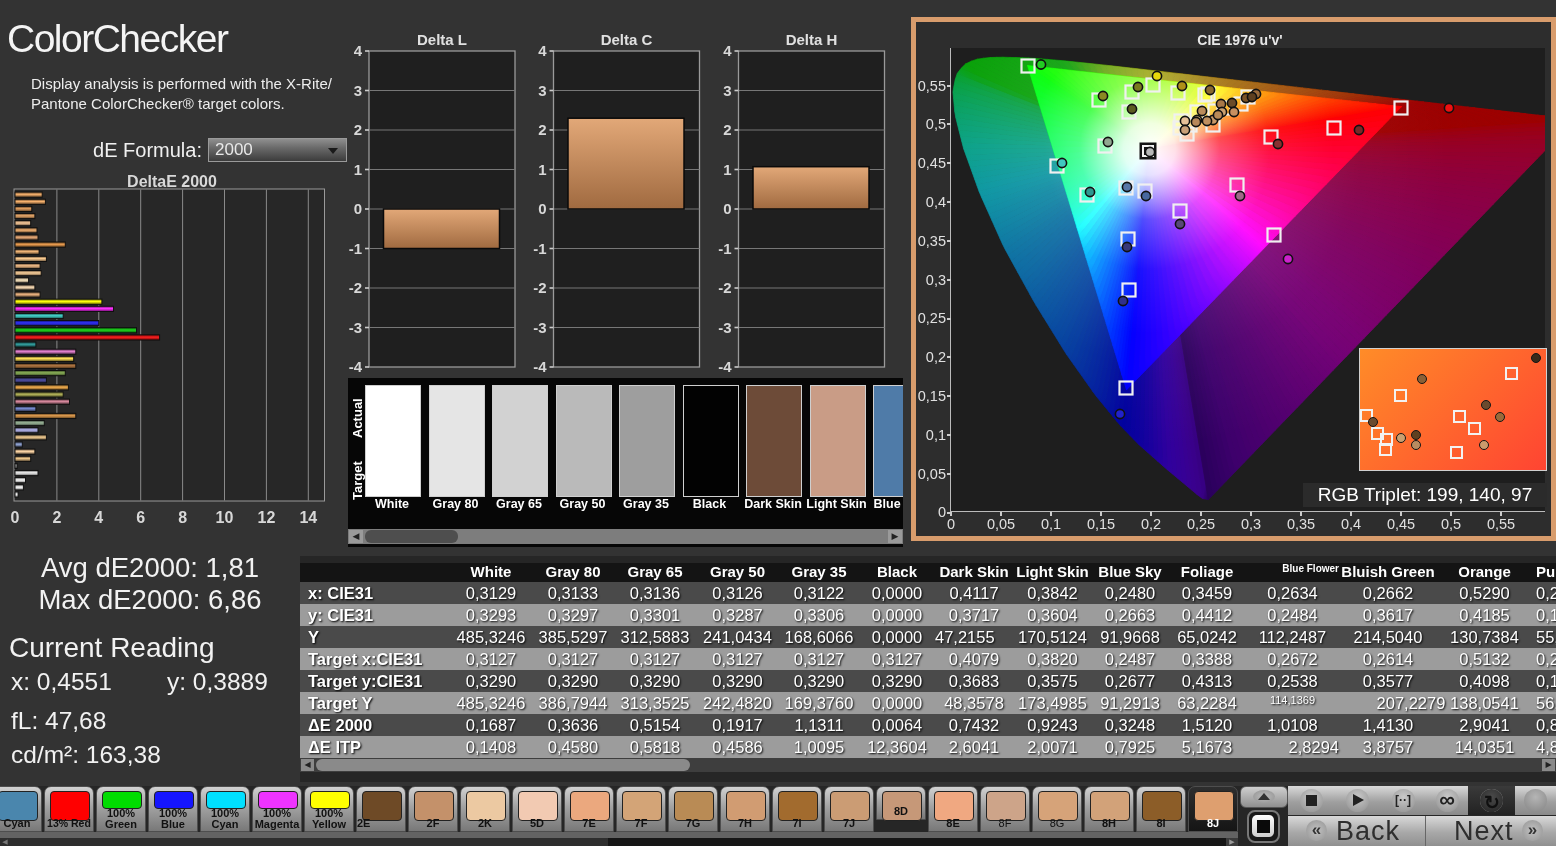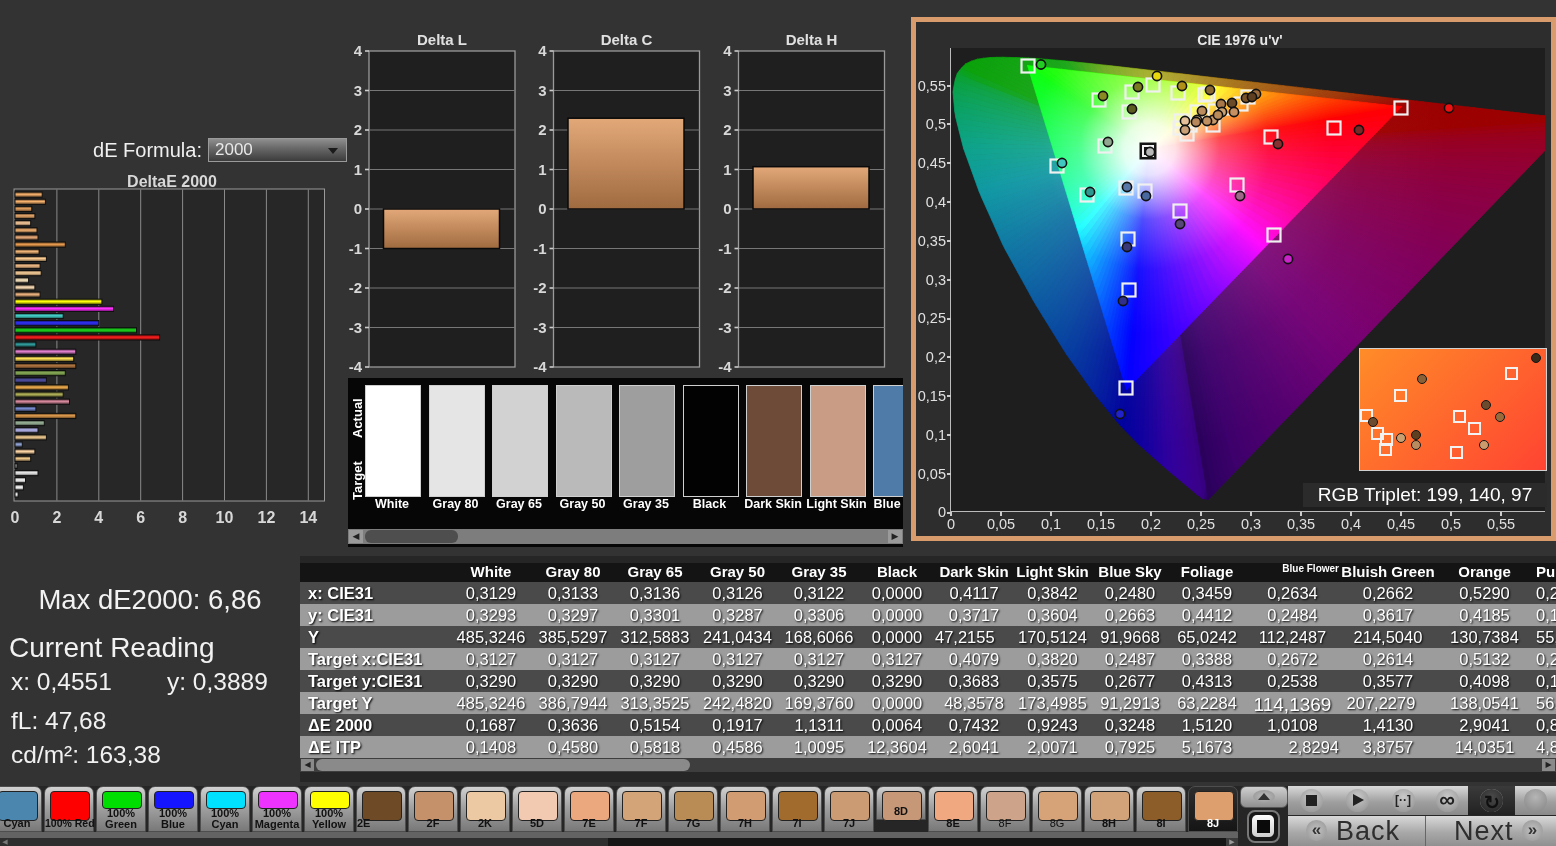--- a/index.html
+++ b/index.html
@@ -1,17 +1,19 @@
 <!DOCTYPE html>
 <html><head><meta charset="utf-8"><style>
 html,body{margin:0;padding:0;background:#333;}
 *{font-family:"Liberation Sans",sans-serif;}
 #stage{position:relative;width:1556px;height:846px;background:#333333;overflow:hidden;}
 </style></head><body>
 <div id="stage">
+<div style="position:absolute;left:7px;top:17px;color:#f4f4f4;font-size:39px;letter-spacing:-1.5px;font-family:'Liberation Sans',sans-serif">ColorChecker</div>
+    <div style="position:absolute;left:31px;top:74px;width:320px;color:#ededed;font-size:15px;line-height:19.5px">Display analysis is performed with the X-Rite/ Pantone ColorChecker® target colors.</div>
     <div style="position:absolute;left:0px;top:139px;width:202px;text-align:right;color:#f0f0f0;font-size:20px">dE Formula:</div>
     <div style="position:absolute;left:208px;top:138px;width:139px;height:24px;background:linear-gradient(#8f8f8f,#6a6a6a 40%,#3c3c3c);border:1px solid #9a9a9a;box-sizing:border-box">
       <div style="position:absolute;left:6px;top:1px;color:#e8e8e8;font-size:17px">2000</div>
       <div style="position:absolute;right:8px;top:9px;width:0;height:0;border-left:5.5px solid transparent;border-right:5.5px solid transparent;border-top:6.5px solid #1a1a1a"></div>
     </div>
     <div style="position:absolute;left:36px;top:173px;width:272px;text-align:center;color:#d8d8d8;font-size:16px;font-weight:bold">DeltaE 2000</div>
 <svg width="340" height="530" style="position:absolute;left:0;top:0">
       <defs>
         <linearGradient id="bg0" x1="0" y1="0" x2="0" y2="1">
           <stop offset="0" stop-color="#634629"></stop>
@@ -2531,20 +2533,21 @@
       <div style="position:absolute;left:121px;top:51px;width:8px;height:8px;border-radius:50%;background:#6b4a2e;border:1.5px solid #151515"></div>
       <div style="position:absolute;left:135px;top:63px;width:8px;height:8px;border-radius:50%;background:#9a6a3a;border:1.5px solid #151515"></div>
       <div style="position:absolute;left:8px;top:68px;width:8px;height:8px;border-radius:50%;background:#6b4a2e;border:1.5px solid #151515"></div>
       <div style="position:absolute;left:36px;top:84px;width:8px;height:8px;border-radius:50%;background:#caa070;border:1.5px solid #151515"></div>
       <div style="position:absolute;left:51px;top:81px;width:8px;height:8px;border-radius:50%;background:#5e4020;border:1.5px solid #151515"></div>
       <div style="position:absolute;left:51px;top:91px;width:8px;height:8px;border-radius:50%;background:#b98c60;border:1.5px solid #151515"></div>
       <div style="position:absolute;left:119px;top:91px;width:8px;height:8px;border-radius:50%;background:#cb9b6d;border:1.5px solid #151515"></div>
       <div style="position:absolute;left:171px;top:4px;width:8px;height:8px;border-radius:50%;background:#3a2a1a;border:1.5px solid #151515"></div>
     </div>
     <div style="position:absolute;left:1303px;top:483px;width:244px;height:24px;background:#2b2b2b;color:#fff;font-size:19px;text-align:center;line-height:24px">RGB Triplet: 199, 140, 97</div>
+<div style="position:absolute;left:0px;top:552px;width:300px;text-align:center;color:#f2f2f2;font-size:27.5px">Avg dE2000: 1,81</div>
     <div style="position:absolute;left:0px;top:584px;width:300px;text-align:center;color:#f2f2f2;font-size:27.5px">Max dE2000: 6,86</div>
     <div style="position:absolute;left:9px;top:632px;color:#f2f2f2;font-size:28px">Current Reading</div>
     <div style="position:absolute;left:11px;top:668px;color:#f2f2f2;font-size:24.5px">x: 0,4551</div>
     <div style="position:absolute;left:167px;top:668px;color:#f2f2f2;font-size:24.5px">y: 0,3889</div>
     <div style="position:absolute;left:11px;top:707px;color:#f2f2f2;font-size:24.5px">fL: 47,68</div>
     <div style="position:absolute;left:11px;top:741px;color:#f2f2f2;font-size:24.5px">cd/m²: 163,38</div>
 <div style="position:absolute;left:300px;top:556px;width:1256px;height:226px;background:#262626;overflow:hidden;font-family:'Liberation Sans',sans-serif">
       <div style="position:absolute;left:0;top:7px;width:1256px;height:19px;background:#141414">
         <div style="position:absolute;left:150px;top:0;width:82px;text-align:center;color:#fff;font-size:15px;font-weight:bold;white-space:nowrap">White</div>
         <div style="position:absolute;left:232px;top:0;width:82px;text-align:center;color:#fff;font-size:15px;font-weight:bold;white-space:nowrap">Gray 80</div>
@@ -2651,22 +2654,22 @@
         <div style="position:absolute;left:150px;top:2px;width:82px;text-align:center;color:#fff;font-size:16.5px;text-shadow:1px 1px 2px #000;white-space:nowrap">485,3246</div>
         <div style="position:absolute;left:232px;top:2px;width:82px;text-align:center;color:#fff;font-size:16.5px;text-shadow:1px 1px 2px #000;white-space:nowrap">386,7944</div>
         <div style="position:absolute;left:314px;top:2px;width:82px;text-align:center;color:#fff;font-size:16.5px;text-shadow:1px 1px 2px #000;white-space:nowrap">313,3525</div>
         <div style="position:absolute;left:396px;top:2px;width:83px;text-align:center;color:#fff;font-size:16.5px;text-shadow:1px 1px 2px #000;white-space:nowrap">242,4820</div>
         <div style="position:absolute;left:479px;top:2px;width:80px;text-align:center;color:#fff;font-size:16.5px;text-shadow:1px 1px 2px #000;white-space:nowrap">169,3760</div>
         <div style="position:absolute;left:559px;top:2px;width:76px;text-align:center;color:#fff;font-size:16.5px;text-shadow:1px 1px 2px #000;white-space:nowrap">0,0000</div>
         <div style="position:absolute;left:635px;top:2px;width:78px;text-align:center;color:#fff;font-size:16.5px;text-shadow:1px 1px 2px #000;white-space:nowrap">48,3578</div>
         <div style="position:absolute;left:713px;top:2px;width:79px;text-align:center;color:#fff;font-size:16.5px;text-shadow:1px 1px 2px #000;white-space:nowrap">173,4985</div>
         <div style="position:absolute;left:792px;top:2px;width:76px;text-align:center;color:#fff;font-size:16.5px;text-shadow:1px 1px 2px #000;white-space:nowrap">91,2913</div>
         <div style="position:absolute;left:868px;top:2px;width:78px;text-align:center;color:#fff;font-size:16.5px;text-shadow:1px 1px 2px #000;white-space:nowrap">63,2284</div>
-        <div style="position:absolute;left:946px;top:2px;width:93px;text-align:center;color:#fff;font-size:19px;text-shadow:1px 1px 2px #000;white-space:nowrap">114,1369</div>
-        <div style="position:absolute;left:1032px;top:2px;width:98px;text-align:center;color:#fff;font-size:16.5px;text-shadow:1px 1px 2px #000;white-space:nowrap">207,2279</div>
+        <div style="position:absolute;left:946px;top:2px;width:93px;text-align:center;color:#fff;font-size:11px;text-shadow:1px 1px 2px #000;white-space:nowrap">114,1369</div>
+        <div style="position:absolute;left:1062px;top:2px;width:98px;text-align:center;color:#fff;font-size:16.5px;text-shadow:1px 1px 2px #000;white-space:nowrap">207,2279</div>
         <div style="position:absolute;left:1137px;top:2px;width:95px;text-align:center;color:#fff;font-size:16.5px;text-shadow:1px 1px 2px #000;white-space:nowrap">138,0541</div>
         <div style="position:absolute;left:1236px;top:2px;color:#fff;font-size:16.5px;text-shadow:1px 1px 2px #000;white-space:nowrap">56,</div>
       </div>
       <div style="position:absolute;left:0;top:158px;width:1256px;height:22px;background:#4a4a4a">
         <div style="position:absolute;left:8px;top:2px;color:#fff;font-size:16.5px;font-weight:bold;text-shadow:1px 1px 2px #000;white-space:nowrap">ΔE 2000</div>
         <div style="position:absolute;left:150px;top:2px;width:82px;text-align:center;color:#fff;font-size:16.5px;text-shadow:1px 1px 2px #000;white-space:nowrap">0,1687</div>
         <div style="position:absolute;left:232px;top:2px;width:82px;text-align:center;color:#fff;font-size:16.5px;text-shadow:1px 1px 2px #000;white-space:nowrap">0,3636</div>
         <div style="position:absolute;left:314px;top:2px;width:82px;text-align:center;color:#fff;font-size:16.5px;text-shadow:1px 1px 2px #000;white-space:nowrap">0,5154</div>
         <div style="position:absolute;left:396px;top:2px;width:83px;text-align:center;color:#fff;font-size:16.5px;text-shadow:1px 1px 2px #000;white-space:nowrap">0,1917</div>
         <div style="position:absolute;left:479px;top:2px;width:80px;text-align:center;color:#fff;font-size:16.5px;text-shadow:1px 1px 2px #000;white-space:nowrap">1,1311</div>
@@ -2709,21 +2712,21 @@
         <div style="position:absolute;left:608px;top:0;width:618px;height:8px;background:#161616"></div>
         <div style="position:absolute;left:1226px;top:0;width:12px;height:8px;background:#3c3c3c;color:#999;font-size:7px;line-height:8px;text-align:center">▶</div>
         <div style="position:absolute;left:0;top:0;width:10px;height:8px;color:#777;font-size:7px;line-height:8px;text-align:center">◀</div>
       </div>
       <div style="position:absolute;left:-8px;top:0px;width:50px;height:46px;background:linear-gradient(#d2d2d2,#a2a2a2 45%,#787878);border-radius:7px 7px 0 0;border:1px solid #4e4e4e;box-sizing:border-box">
         <div style="position:absolute;left:5px;top:4px;width:38px;height:28px;background:#4a86ad;border:1px solid #222;border-radius:4px"></div>
         <div style="position:absolute;left:0;bottom:2px;width:48px;text-align:center;color:#111;font-size:11px;font-weight:bold;line-height:11px">Cyan</div>
       </div>
       <div style="position:absolute;left:44px;top:0px;width:50px;height:46px;background:linear-gradient(#d2d2d2,#a2a2a2 45%,#787878);border-radius:7px 7px 0 0;border:1px solid #4e4e4e;box-sizing:border-box">
         <div style="position:absolute;left:5px;top:4px;width:38px;height:28px;background:#ff0000;border:1px solid #222;border-radius:4px"></div>
-        <div style="position:absolute;left:0;bottom:2px;width:48px;text-align:center;color:#111;font-size:10.5px;font-weight:bold;line-height:11px;white-space:nowrap">100% Red</div>
+        <div style="position:absolute;left:0;bottom:2px;width:48px;text-align:center;color:#111;font-size:10.5px;font-weight:bold;line-height:11px;white-space:nowrap">13% Red</div>
       </div>
       <div style="position:absolute;left:96px;top:0px;width:50px;height:46px;background:linear-gradient(#d2d2d2,#a2a2a2 45%,#787878);border-radius:7px 7px 0 0;border:1px solid #4e4e4e;box-sizing:border-box">
         <div style="position:absolute;left:5px;top:4px;width:38px;height:16px;background:#00dd00;border:1px solid #222;border-radius:4px"></div>
         <div style="position:absolute;left:0;bottom:1px;width:48px;text-align:center;color:#111;font-size:11px;font-weight:bold;line-height:11px">100%<br>Green</div>
       </div>
       <div style="position:absolute;left:148px;top:0px;width:50px;height:46px;background:linear-gradient(#d2d2d2,#a2a2a2 45%,#787878);border-radius:7px 7px 0 0;border:1px solid #4e4e4e;box-sizing:border-box">
         <div style="position:absolute;left:5px;top:4px;width:38px;height:16px;background:#1515ff;border:1px solid #222;border-radius:4px"></div>
         <div style="position:absolute;left:0;bottom:1px;width:48px;text-align:center;color:#111;font-size:11px;font-weight:bold;line-height:11px">100%<br>Blue</div>
       </div>
       <div style="position:absolute;left:200px;top:0px;width:50px;height:46px;background:linear-gradient(#d2d2d2,#a2a2a2 45%,#787878);border-radius:7px 7px 0 0;border:1px solid #4e4e4e;box-sizing:border-box">

